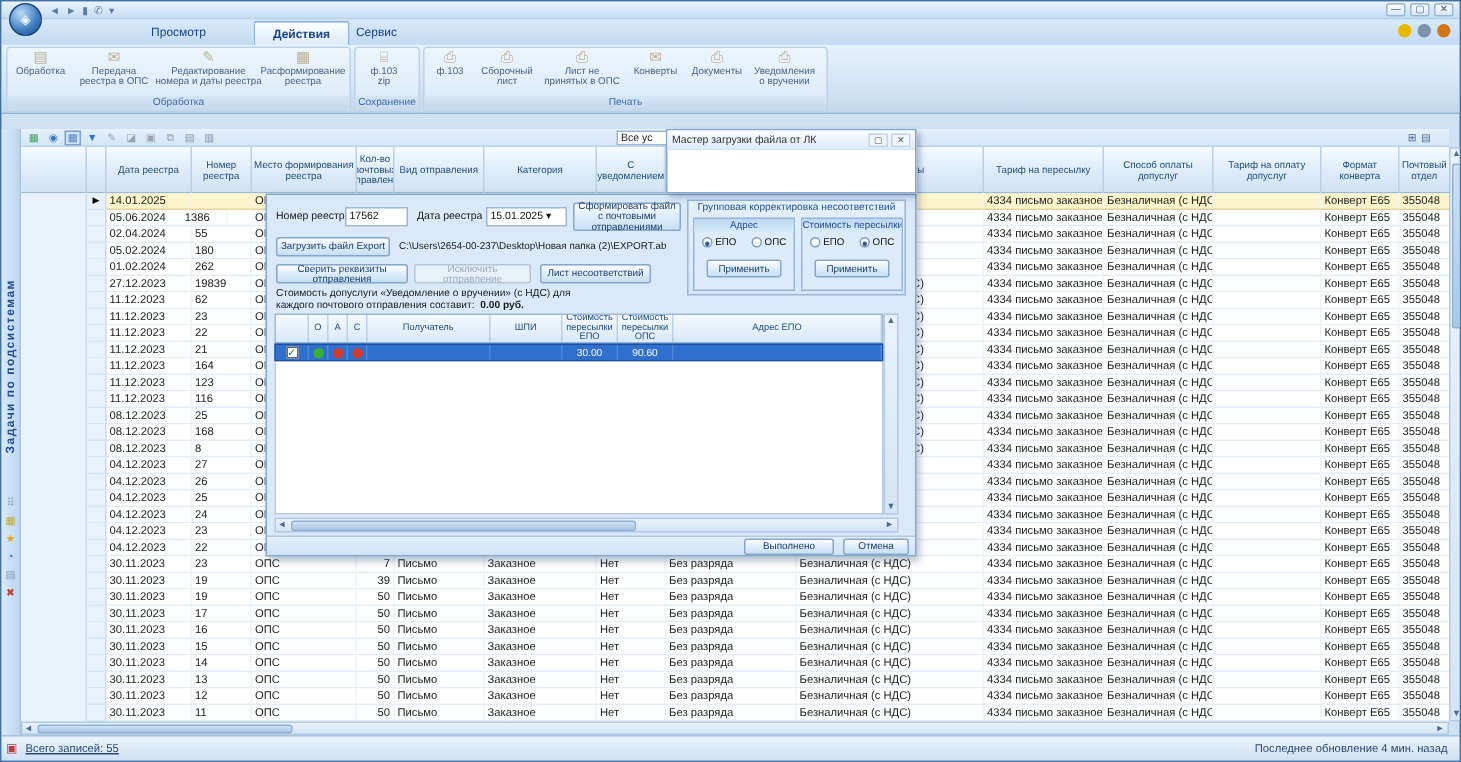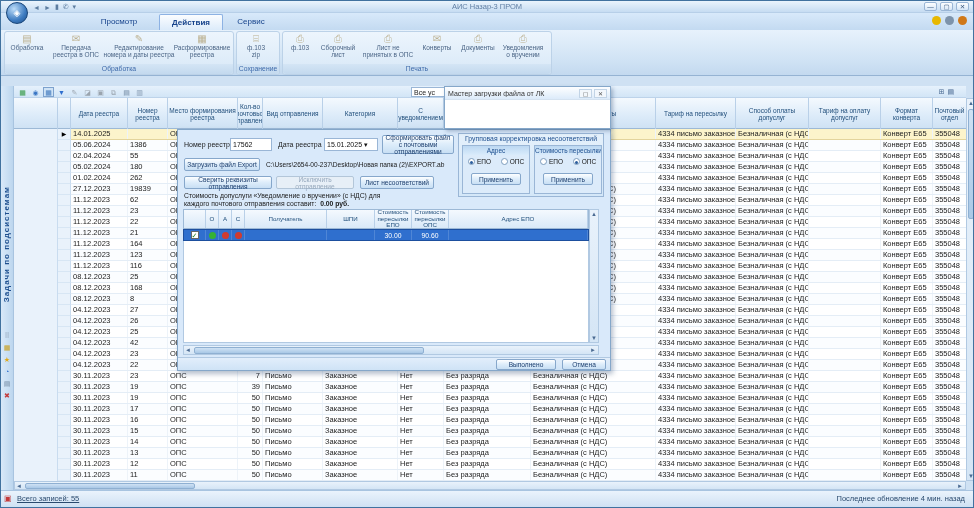--- a/index.html
+++ b/index.html
@@ -92,35 +92,34 @@
 
   <div class="abs" id="titlebar"></div>
   <div class="abs" id="orb">◈</div>
   <div class="abs" id="qat">
       <span>◄</span>
       <span>►</span>
       <span>▮</span>
       <span>✆</span>
       <span>▾</span>
     </div>
-  <div class="abs" id="win-title">АИС Назар-3 ПРОМ</div>
   <div class="abs" id="win-controls">
     <span>—</span>
     <span>▢</span>
     <span>✕</span>
   </div>
 
   <div class="abs" id="tabrow">
     <span id="tabrow-icons">
         <span style="background: rgb(232, 184, 0);"></span>
         <span style="background: rgb(125, 147, 171);"></span>
         <span style="background: rgb(208, 120, 24);"></span>
       </span>
   <span class="rtab" style="left: 86px;">Просмотр</span>
-      <span class="rtab active" style="left: 158px;">Действия</span>
+      <span class="rtab active" style="left: 168px;">Действия</span>
       <span class="rtab" style="left: 218px;">Сервис</span>
     </div>
 
   <div class="abs" id="ribbon">
       <div class="rgroup" style="width: 230px;">
         <div class="rbtn" style="width: 44px;">
           <div class="ric">▤</div>
           <div class="rlb">Обработка</div>
         </div>
         <div class="rbtn" style="width: 54px;">
@@ -245,21 +244,21 @@
         <div class="gcell" style="left: 517px; width: 125px;"></div>
         <div class="gcell" style="left: 642px; width: 80px;">4334 письмо заказное</div>
         <div class="gcell" style="left: 722px; width: 73px;">Безналичная (с НДС)</div>
         <div class="gcell" style="left: 795px; width: 72px;"></div>
         <div class="gcell" style="left: 867px; width: 52px;">Конверт Е65</div>
         <div class="gcell" style="left: 919px; width: 34px;">355048</div>
       </div>
       <div class="grow alt" style="top: 11px;">
         <div class="indcol" style="top: 0px;"></div>
         <div class="gcell" style="left: 57px; width: 57px;">05.06.2024</div>
-        <div class="gcell" style="left: 114px; width: 40px;">1386</div>
+        <div class="gcell" style="left: 98px; width: 40px; text-align: center;">1386</div>
         <div class="gcell" style="left: 154px; width: 70px;">ОПС</div>
         <div class="gcell" style="left: 224px; width: 25px; text-align: right;"></div>
         <div class="gcell" style="left: 249px; width: 60px;"></div>
         <div class="gcell" style="left: 309px; width: 75px;"></div>
         <div class="gcell" style="left: 384px; width: 46px;"></div>
         <div class="gcell" style="left: 430px; width: 87px;"></div>
         <div class="gcell" style="left: 517px; width: 125px;"></div>
         <div class="gcell" style="left: 642px; width: 80px;">4334 письмо заказное</div>
         <div class="gcell" style="left: 722px; width: 73px;">Безналичная (с НДС)</div>
         <div class="gcell" style="left: 795px; width: 72px;"></div>
@@ -551,21 +550,21 @@
         <div class="gcell" style="left: 517px; width: 125px;"></div>
         <div class="gcell" style="left: 642px; width: 80px;">4334 письмо заказное</div>
         <div class="gcell" style="left: 722px; width: 73px;">Безналичная (с НДС)</div>
         <div class="gcell" style="left: 795px; width: 72px;"></div>
         <div class="gcell" style="left: 867px; width: 52px;">Конверт Е65</div>
         <div class="gcell" style="left: 919px; width: 34px;">355048</div>
       </div>
       <div class="grow alt" style="top: 209px;">
         <div class="indcol" style="top: 0px;"></div>
         <div class="gcell" style="left: 57px; width: 57px;">04.12.2023</div>
-        <div class="gcell" style="left: 114px; width: 40px;">42</div>
+        <div class="gcell" style="left: 114px; width: 40px;">24</div>
         <div class="gcell" style="left: 154px; width: 70px;">ОПС</div>
         <div class="gcell" style="left: 224px; width: 25px; text-align: right;"></div>
         <div class="gcell" style="left: 249px; width: 60px;"></div>
         <div class="gcell" style="left: 309px; width: 75px;"></div>
         <div class="gcell" style="left: 384px; width: 46px;"></div>
         <div class="gcell" style="left: 430px; width: 87px;"></div>
         <div class="gcell" style="left: 517px; width: 125px;"></div>
         <div class="gcell" style="left: 642px; width: 80px;">4334 письмо заказное</div>
         <div class="gcell" style="left: 722px; width: 73px;">Безналичная (с НДС)</div>
         <div class="gcell" style="left: 795px; width: 72px;"></div>

